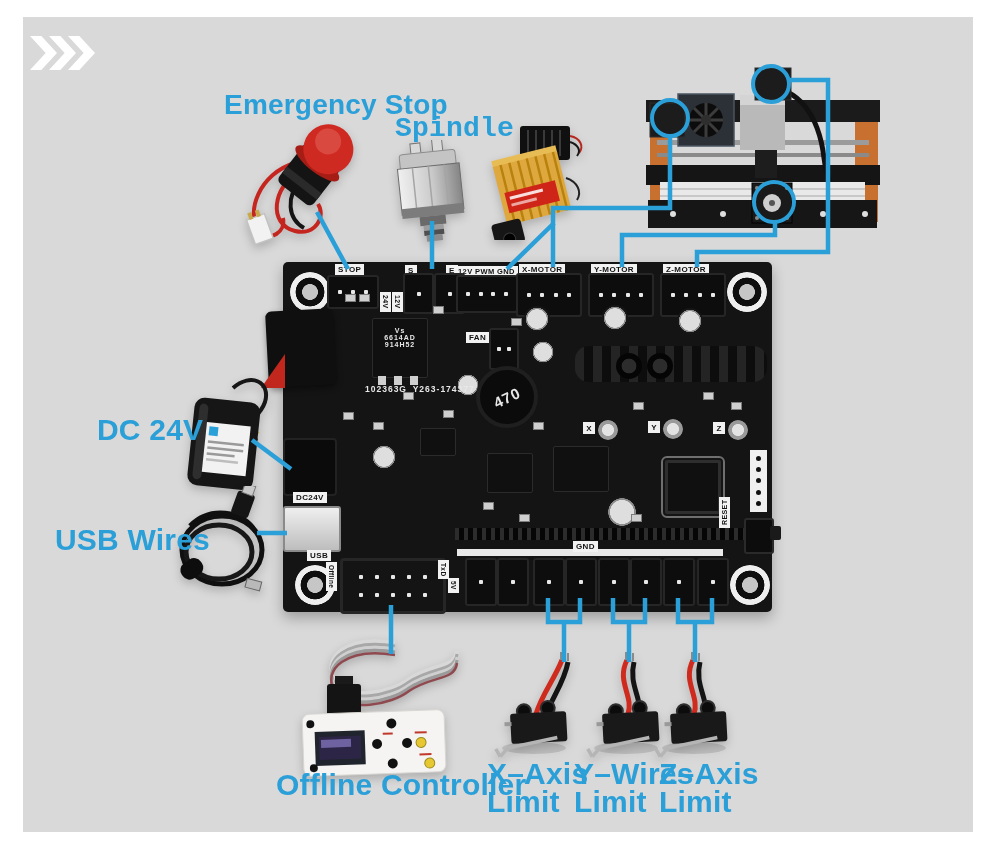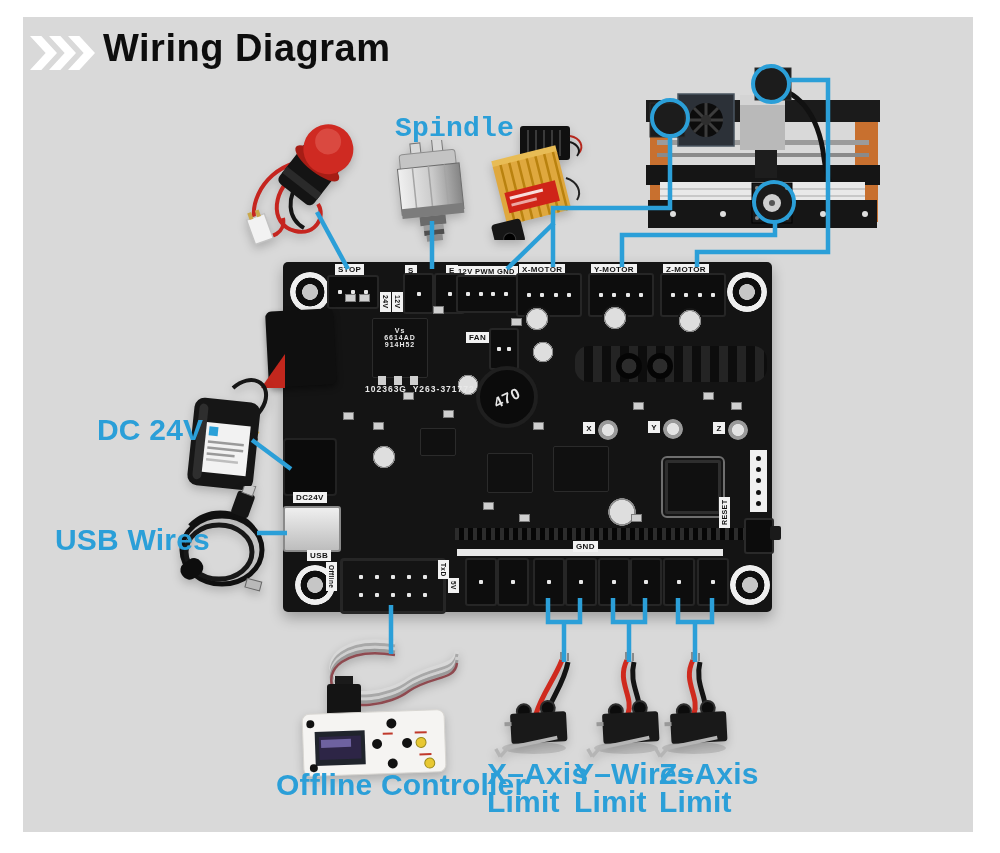--- a/index.html
+++ b/index.html
@@ -41,21 +41,20 @@
 <body>
 
 <div class="page">
   <div class="abs canvas"></div>
 
   <div class="abs" style="left:30px;top:36px;display:flex;gap:-4px;">
     <div class="chev" style="margin-right:-8px;"></div>
     <div class="chev" style="margin-right:-8px;"></div>
     <div class="chev"></div>
   </div>
-  <div class="abs title" style="left:103px;top:27px;">Wiring Diagram</div>
 
   <div class="abs board">
 
     <div class="abs hole" style="left:7px;top:10px;"></div>
     <div class="abs hole" style="left:444px;top:10px;"></div>
     <div class="abs hole" style="left:12px;top:303px;"></div>
     <div class="abs hole" style="left:447px;top:303px;"></div>
 
     <div class="abs sticker" style="left:52px;top:2px;">STOP</div>
     <div class="abs sticker" style="left:122px;top:3px;">S</div>
@@ -131,21 +130,21 @@
     <div class="abs cap" style="left:173px;top:111px;width:24px;height:24px;"></div>
     <div class="abs cap" style="left:88px;top:182px;width:26px;height:26px;"></div>
     <div class="abs cap" style="left:323px;top:234px;width:32px;height:32px;"></div>
     <div class="abs toroid" style="left:333px;top:91px;width:26px;height:26px;"></div>
     <div class="abs toroid" style="left:364px;top:91px;width:26px;height:26px;"></div>
 
     <div class="abs" style="left:193px;top:104px;width:54px;height:54px;border-radius:50%;background:#0b0b0b;border:4px solid #1f1f1f;display:flex;align-items:center;justify-content:center;">
       <span class="silk" style="font-size:15px;transform:rotate(-25deg);">470</span>
     </div>
 
-    <div class="abs silk" style="left:82px;top:122px;">102363G_Y263-371772</div>
+    <div class="abs silk" style="left:82px;top:122px;">102363G_Y263-174377</div>
 
     <div class="abs chip" style="left:204px;top:191px;width:44px;height:38px;"></div>
     <div class="abs chip" style="left:270px;top:184px;width:54px;height:44px;"></div>
     <div class="abs chip" style="left:137px;top:166px;width:34px;height:26px;"></div>
     <div class="abs chip" style="left:382px;top:198px;width:50px;height:48px;border:3px solid #2e2e2e;outline:2px solid #6f6f6f;outline-offset:2px;"></div>
 
     <div class="abs potlbl" style="left:300px;top:160px;">X</div>
     <div class="abs pot" style="left:315px;top:158px;"></div>
     <div class="abs potlbl" style="left:365px;top:159px;">Y</div>
     <div class="abs pot" style="left:380px;top:157px;"></div>
@@ -455,20 +454,21 @@
       <path d="M678,598 L678,622 L712,622 L712,598"></path>
       <path d="M695,622 L695,662"></path>
     </g>
     <g stroke="#2b9fd8" stroke-width="4" fill="none">
       <circle cx="670" cy="118" r="18"></circle>
       <circle cx="771" cy="84" r="18"></circle>
       <circle cx="774" cy="202" r="20"></circle>
     </g>
   </svg>
 
+  <div class="abs lbl" style="left:224px;top:91px;">Emergency Stop</div>
   <div class="abs lbl" style="left:395px;top:115px;font-family:Liberation Mono, monospace;">Spindle</div>
   <div class="abs lbl big" style="left:97px;top:416px;">DC 24V</div>
   <div class="abs lbl big" style="left:276px;top:771px;">Offline Controller</div>
   <div class="abs lbl big" style="left:55px;top:526px;">USB Wires</div>
   <div class="abs lbl big" style="left:487px;top:760px;line-height:28px;">
     <div>X–Axis</div>
     <div>Limit</div>
   </div>
   <div class="abs lbl big" style="left:574px;top:760px;line-height:28px;">
     <div>Y–Wires</div>

